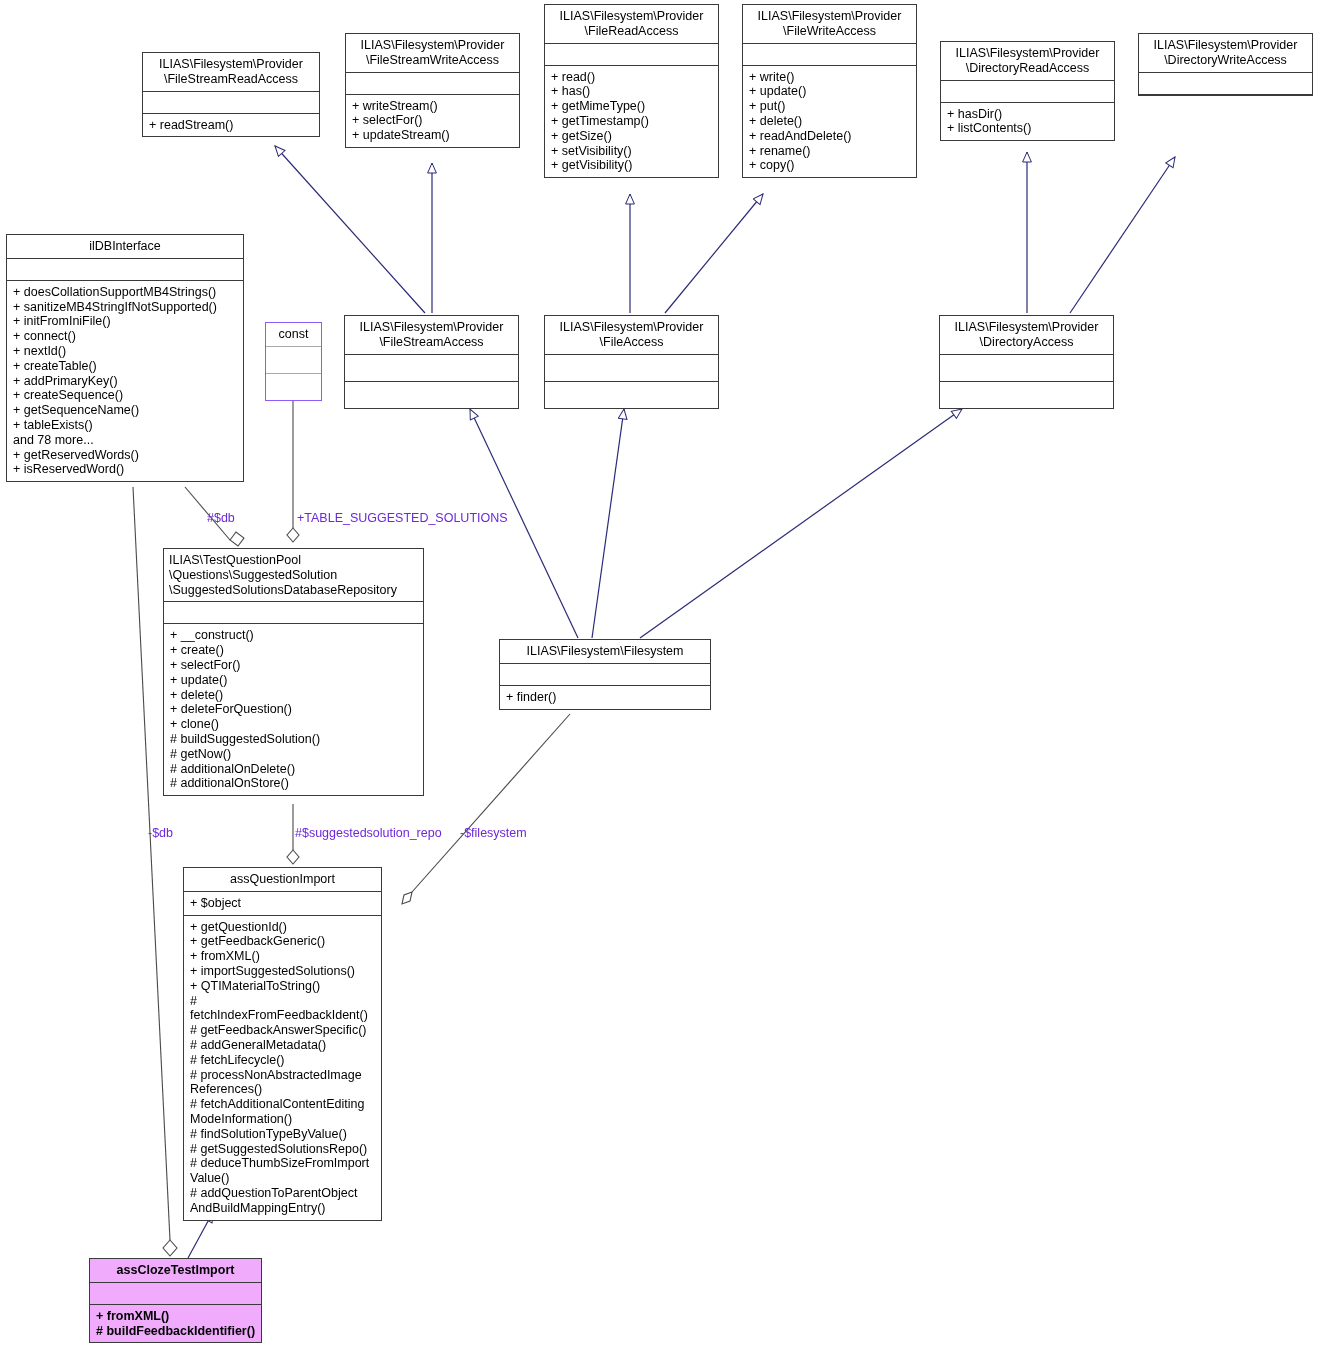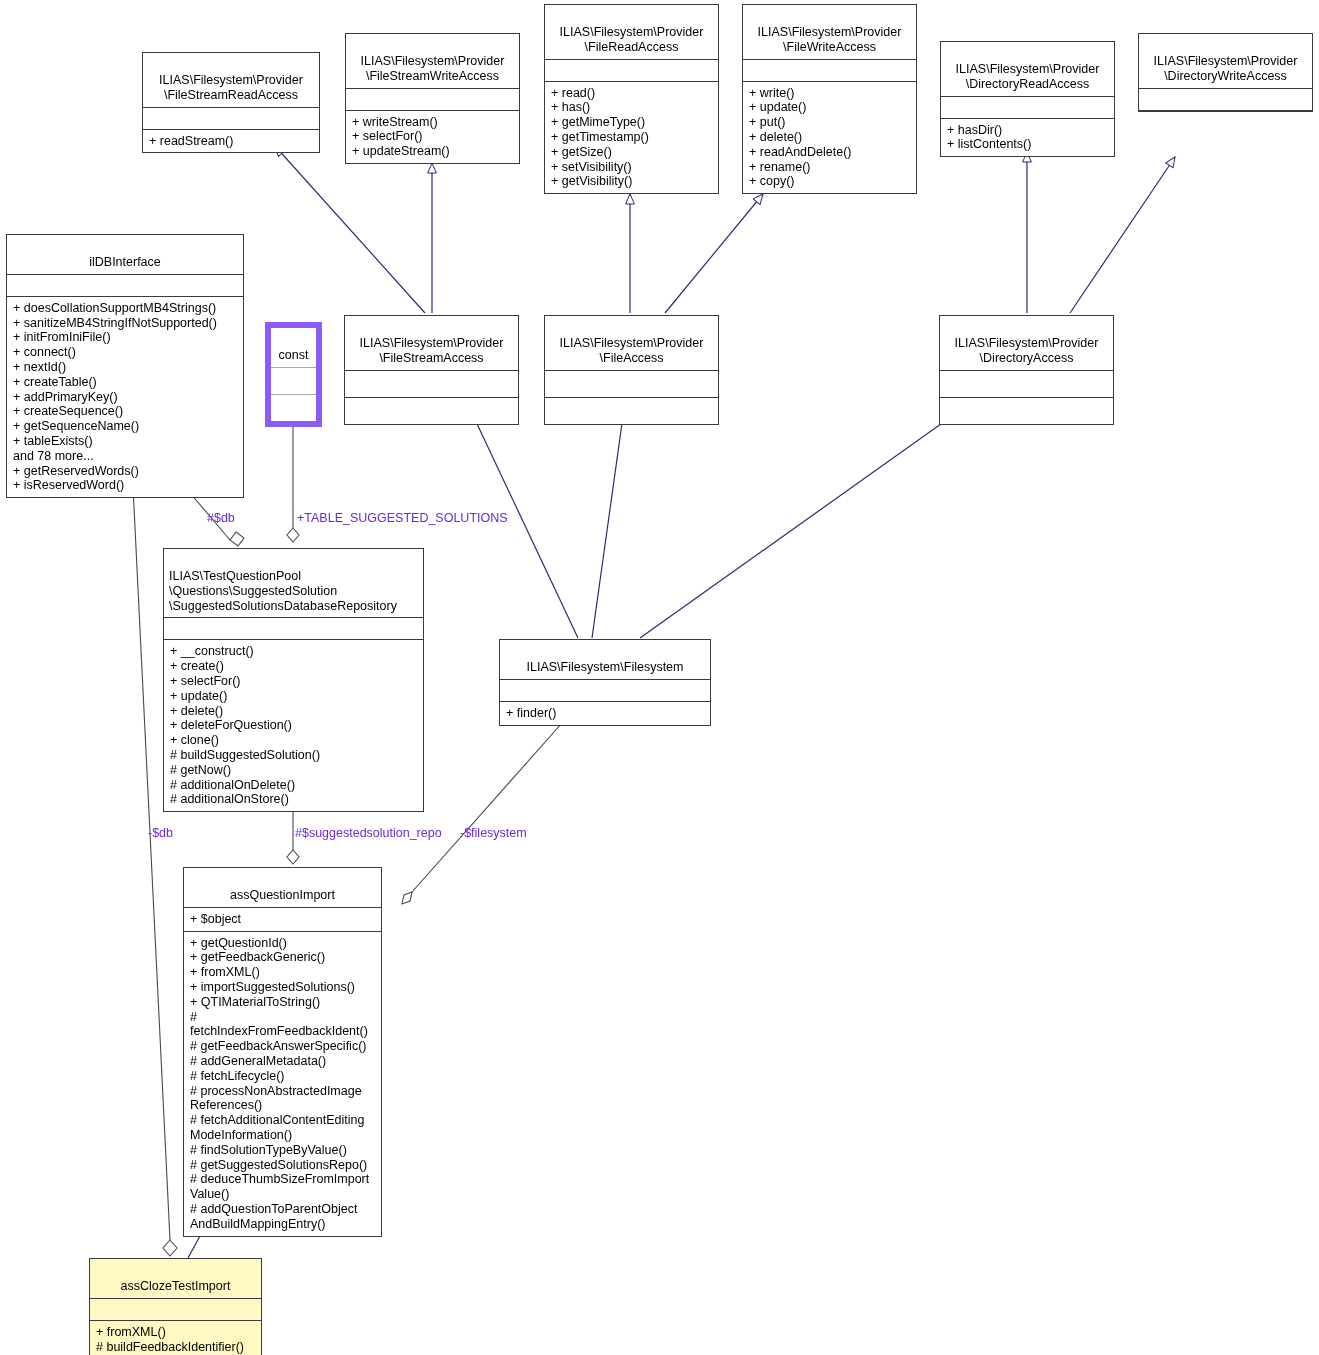--- a/index.html
+++ b/index.html
@@ -29,31 +29,31 @@
     position: absolute;
     box-sizing: border-box;
     border: 1px solid #3a3a3a;
     background: #ffffff;
     font-size: 12.5px;
     line-height: 14.8px;
     color: #000000;
     z-index: 5;
   }
   .uml-class.gray {
-    background: #fef9c3;
+    background: #f0abfc;
+    font-weight: bold;
   }
   .uml-class.light-border {
-    border: 6px solid #8b5cf6;
+    border: 1px solid #8b5cf6;
   }
   .uml-title {
     box-sizing: border-box;
     text-align: center;
     padding: 4px 5px 4px 5px;
     white-space: pre-line;
-    margin-top: 16px;
   }
   .uml-title.left {
     text-align: left;
   }
   .uml-sep {
     border-top: 1px solid #3a3a3a;
     height: 0;
   }
   .light-border .uml-sep {
     border-top: 1px solid #a8a8a8;

